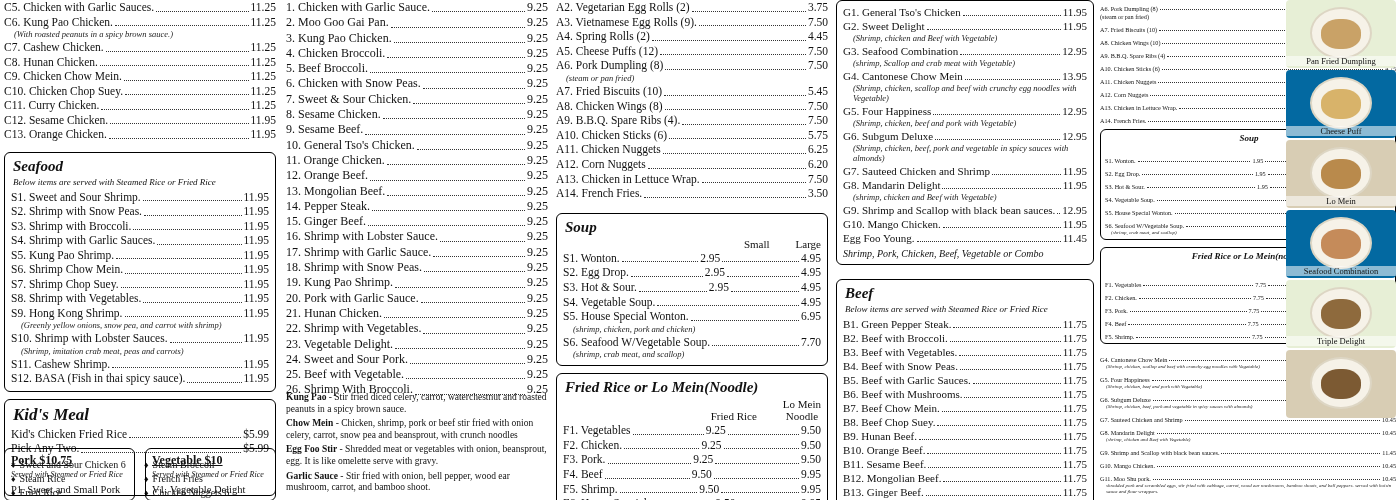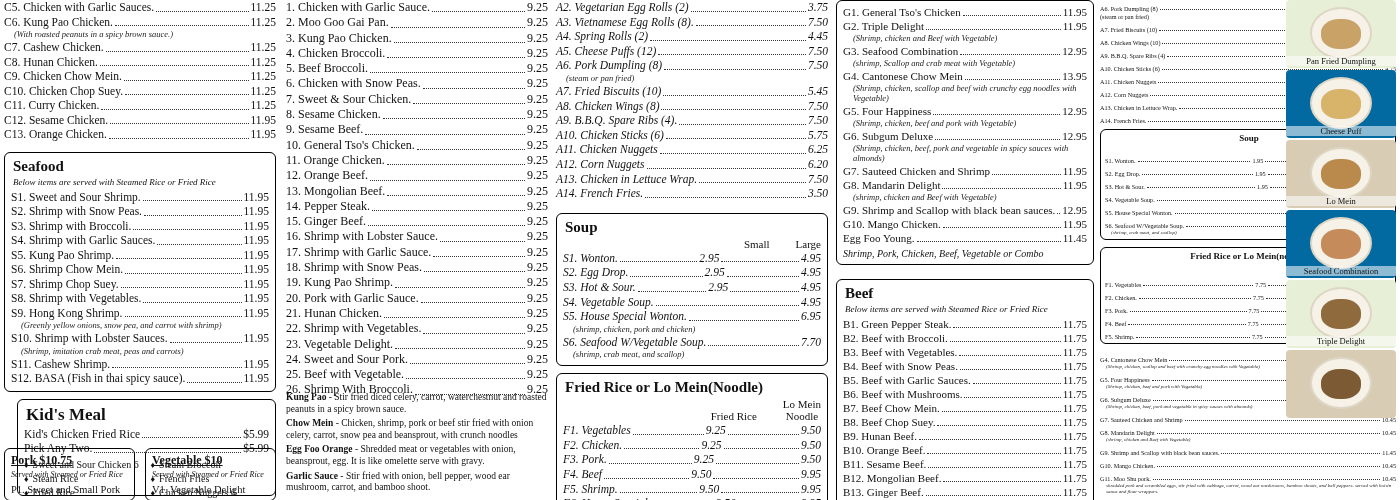--- a/index.html
+++ b/index.html
@@ -10,21 +10,21 @@
     color:#111;
   }
   .page{position:relative;width:1400px;height:500px;}
   .col{position:absolute;top:0;}
   .box{
     border:1px solid #000;border-radius:6px;
     padding:4px 6px 5px 6px;background:#fff;
     margin-bottom:7px;
   }
   .boxtitle{
-    font-size:15px;font-weight:bold;margin:1px 0 2px 2px;
+    font-size:15px;font-weight:bold;margin:1px 0 2px 2px;font-style:italic;
   }
   .subnote{font-size:9px;font-style:italic;margin:0 0 3px 2px;}
   .row{
     display:flex;align-items:flex-end;font-size:11px;line-height:14px;
     white-space:nowrap;
   }
   .row .nm{flex:0 0 auto;}
   .row .dots{
     flex:1 1 auto;border-bottom:1px dotted #333;margin:0 2px 3px 2px;height:9px;
   }
@@ -37,21 +37,21 @@
   #c1{left:4px;width:272px;}
   #c1 .row{font-size:11.5px;line-height:14.5px;}
 
   
   #c2{left:286px;width:262px;text-align:center;}
   #c2 .row{font-size:12px;line-height:15.3px;}
   .numlist .nm{display:inline-block;}
 
   
   #c3{left:556px;width:272px;}
-  #c3 .row{font-size:11.5px;line-height:14.6px;font-style:italic;}
+  #c3 .row{font-size:11.5px;line-height:14.6px;}
 
   
   #c4{left:836px;width:258px;}
   #c4 .row{font-size:11px;line-height:14px;}
 
   
   #c5{left:1100px;width:296px;font-size:6.2px;}
   #c5 .row{font-size:6.2px;line-height:7.6px;}
   #c5 .boxtitle{font-size:9px;}
   #c5 .sub{font-size:5px;line-height:6px;margin-left:6px;}
@@ -204,21 +204,21 @@
           <span class="dots"></span>
           <span class="pr">11.95</span>
         </div>
       <div class="row">
           <span class="nm">S12. BASA (Fish in thai spicy sauce).</span>
           <span class="dots"></span>
           <span class="pr">11.95</span>
         </div>
     </div>
 
-    <div class="box kid" style="height:86px;margin-left:13px;">
+    <div class="box kid" style="height:86px;">
       <div class="boxtitle" style="font-size:17px;">Kid's Meal</div>
       <div class="row">
           <span class="nm">Kid's Chicken Fried Rice</span>
           <span class="dots"></span>
           <span class="pr">$5.99</span>
         </div>
       <div class="row">
           <span class="nm">Pick Any Two.</span>
           <span class="dots"></span>
           <span class="pr">$5.99</span>
@@ -386,34 +386,34 @@
           <span class="nm">26. Shrimp With Broccoli.</span>
           <span class="dots"></span>
           <span class="pr">9.25</span>
         </div>
     </div>
   </div>
 
   <div class="desc">
     <p><b>Kung Pao</b><span> - Stir fried diced celery, carrot, waterchestnut and roasted peanuts in a spicy brown sauce.</span></p>
     <p><b>Chow Mein</b><span> - Chicken, shrimp, pork or beef stir fried with onion celery, carrot, snow pea and beansprout, with crunch noodles</span></p>
-    <p><b>Egg Foo Orange</b><span> - Shredded meat or vegetables with onion, beansprout, egg. It is like omelette serve with gravy.</span></p>
+    <p><b>Egg Foo Stir</b><span> - Shredded meat or vegetables with onion, beansprout, egg. It is like omelette serve with gravy.</span></p>
     <p><b>Garlic Sauce</b><span> - Stir fried with onion, bell pepper, wood ear mushroom, carrot, and bamboo shoot.</span></p>
 
   </div>
 
   <div class="col" id="c3">
     <div>
       <div class="row">
           <span class="nm">A2. Vegetarian Egg Rolls (2)</span>
           <span class="dots"></span>
           <span class="pr">3.75</span>
         </div>
       <div class="row">
-          <span class="nm">A3. Vietnamese Egg Rolls (8).</span>
+          <span class="nm">A3. Vietnamese Egg Rolls (9).</span>
           <span class="dots"></span>
           <span class="pr">7.50</span>
         </div>
       <div class="row">
           <span class="nm">A4. Spring Rolls (2)</span>
           <span class="dots"></span>
           <span class="pr">4.45</span>
         </div>
       <div class="row">
           <span class="nm">A5. Cheese Puffs (12)</span>
@@ -568,21 +568,21 @@
   </div>
 
   <div class="col" id="c4">
     <div class="box" style="border:1px solid #000;">
       <div class="row">
           <span class="nm">G1. General Tso's Chicken</span>
           <span class="dots"></span>
           <span class="pr">11.95</span>
         </div>
       <div class="row">
-          <span class="nm">G2. Triple Delight</span>
+          <span class="nm">G2. Sweet Delight</span>
           <span class="dots"></span>
           <span class="pr">11.95</span>
         </div>
       <div class="sub">(Shrimp, chicken and Beef with Vegetable)</div>
       <div class="row">
           <span class="nm">G3. Seafood Combination</span>
           <span class="dots"></span>
           <span class="pr">12.95</span>
         </div>
       <div class="sub">(shrimp, Scallop and crab meat with Vegetable)</div>

